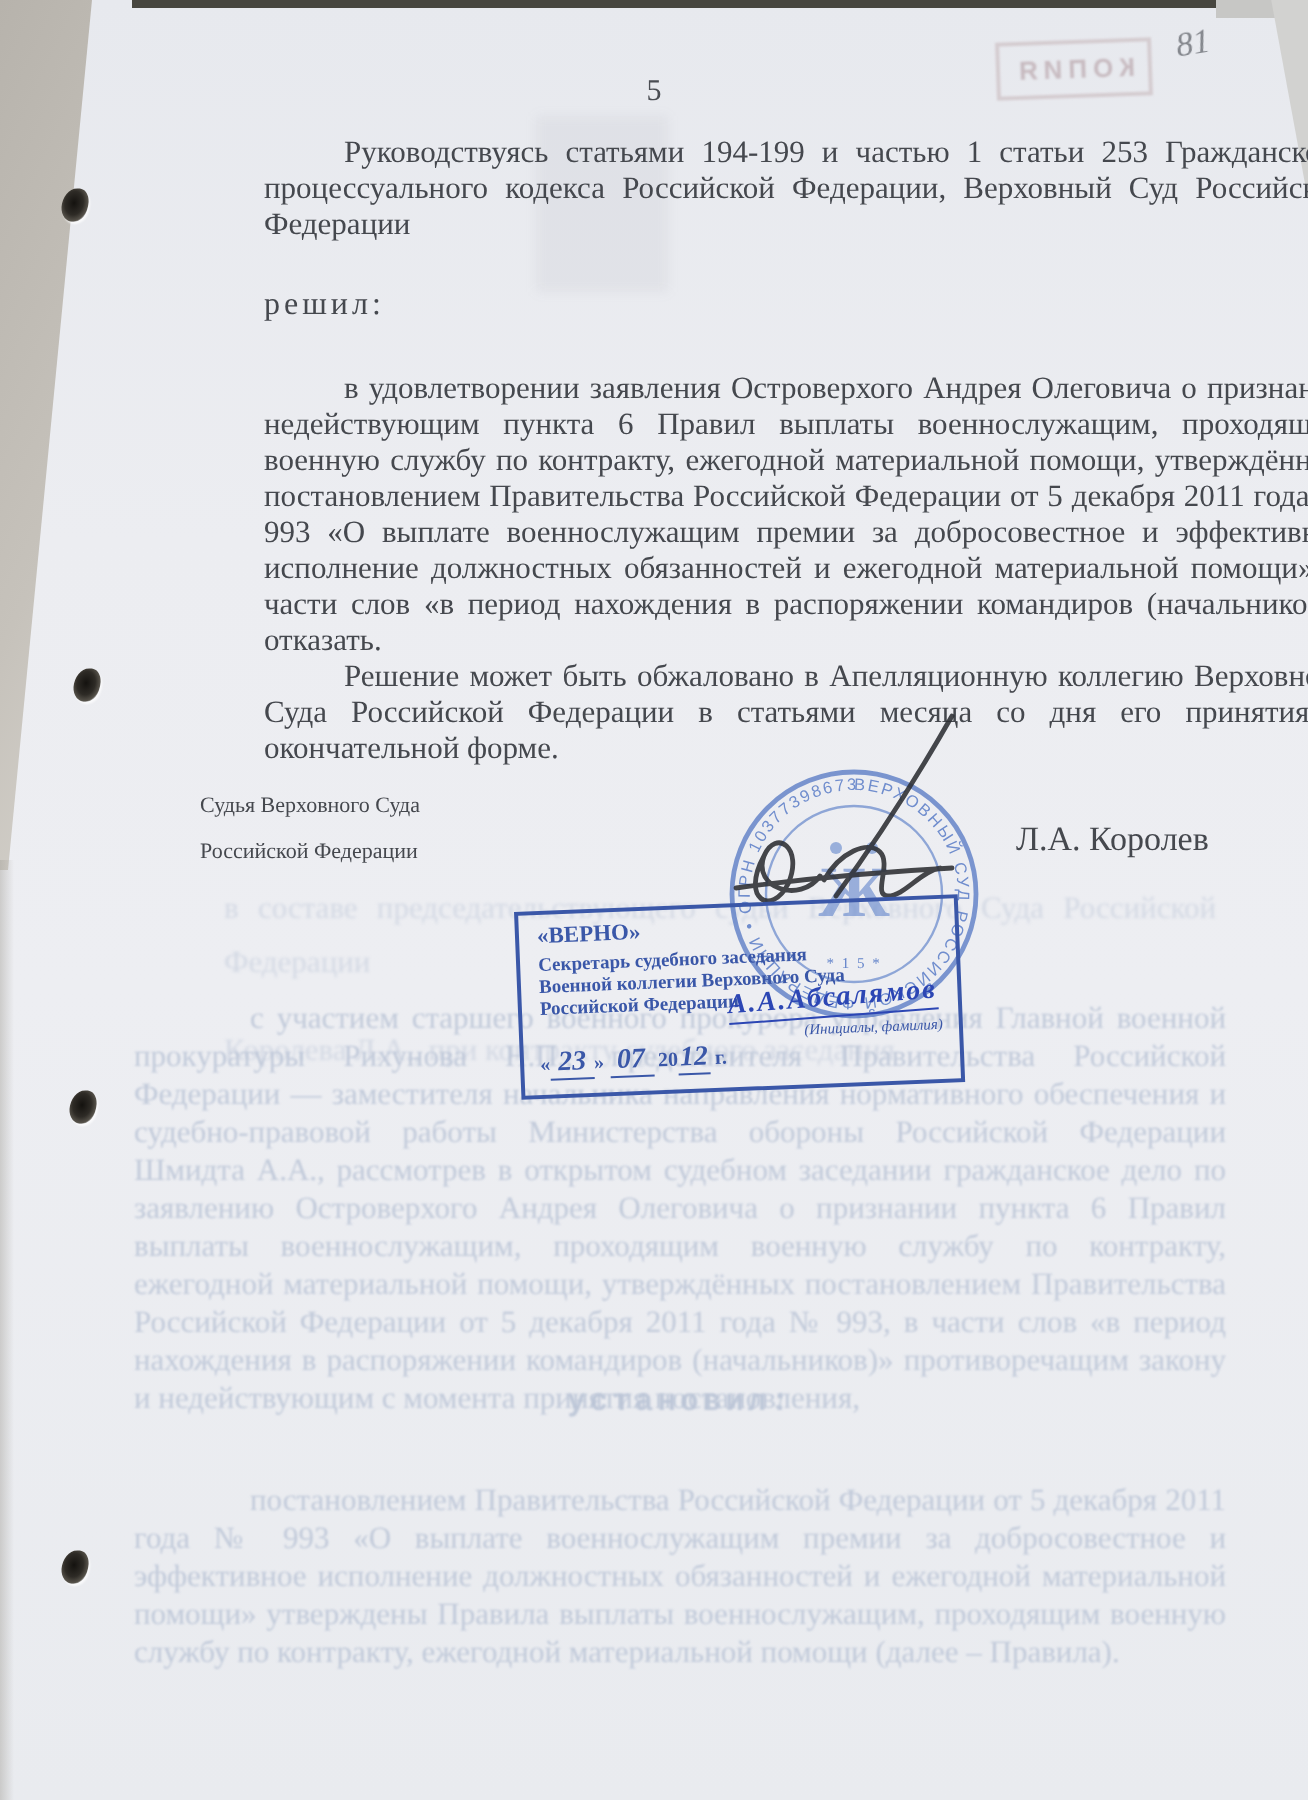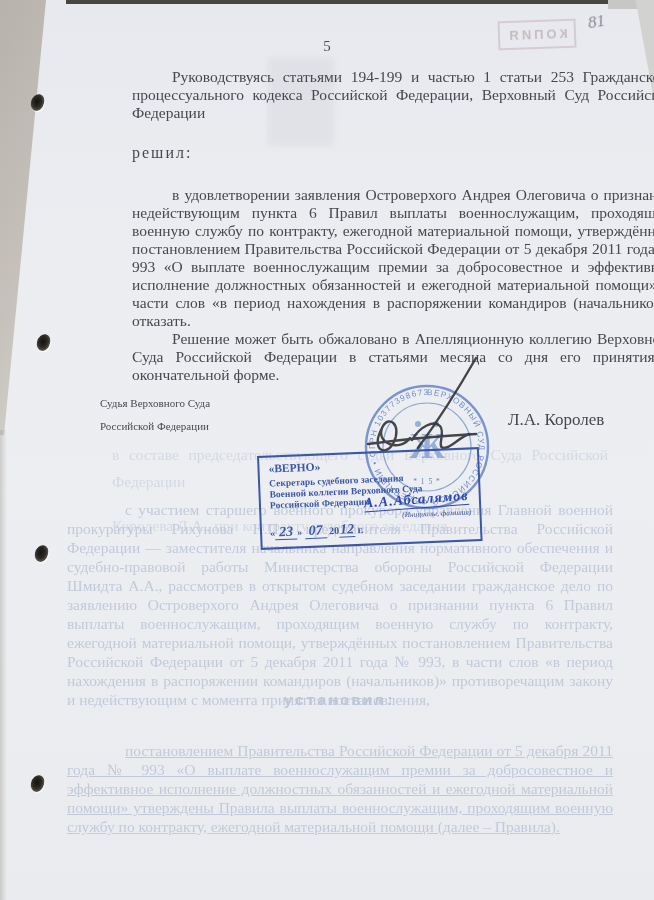--- a/index.html
+++ b/index.html
@@ -37,21 +37,21 @@
   .judge-name{position:absolute;left:508px;top:410px;color:#45484e;font-size:17px;}
 
   
   .ghost{color:#bac4d6;filter:blur(.45px);text-align:justify;
     font-size:15.5px;line-height:19px;position:absolute;}
   .ghost p{margin:17px;text-indent:58px;}
   .ghost-sig{left:95px;top:424px;width:530px;line-height:27px;opacity:.5;filter:blur(.7px);}
   .ghost-b1{left:50px;top:483px;width:580px;opacity:.85;}
   .ghost-head{left:50px;top:692px;width:580px;text-align:center;font-weight:bold;
     letter-spacing:2px;opacity:.9;font-family:Liberation Mono, monospace;}
-  .ghost-b2{left:50px;top:724px;width:580px;opacity:.85;text-decoration:underline;}
+  .ghost-b2{left:50px;top:724px;width:580px;opacity:.85;}
   .ghost-band{position:absolute;left:268px;top:58px;width:66px;height:88px;
     background:rgba(110,116,128,.07);filter:blur(3px);}
 
   
   .copy-ghost{position:absolute;left:498px;top:20px;width:74px;height:25px;
     border:2px solid rgba(178,150,152,.35);display:flex;align-items:center;justify-content:center;
     transform:scaleX(-1) rotate(2deg);filter:blur(.6px);
     color:rgba(168,140,146,.5);font-weight:bold;font-size:13px;letter-spacing:3px;
     font-family:"Liberation Sans",sans-serif;}
 

